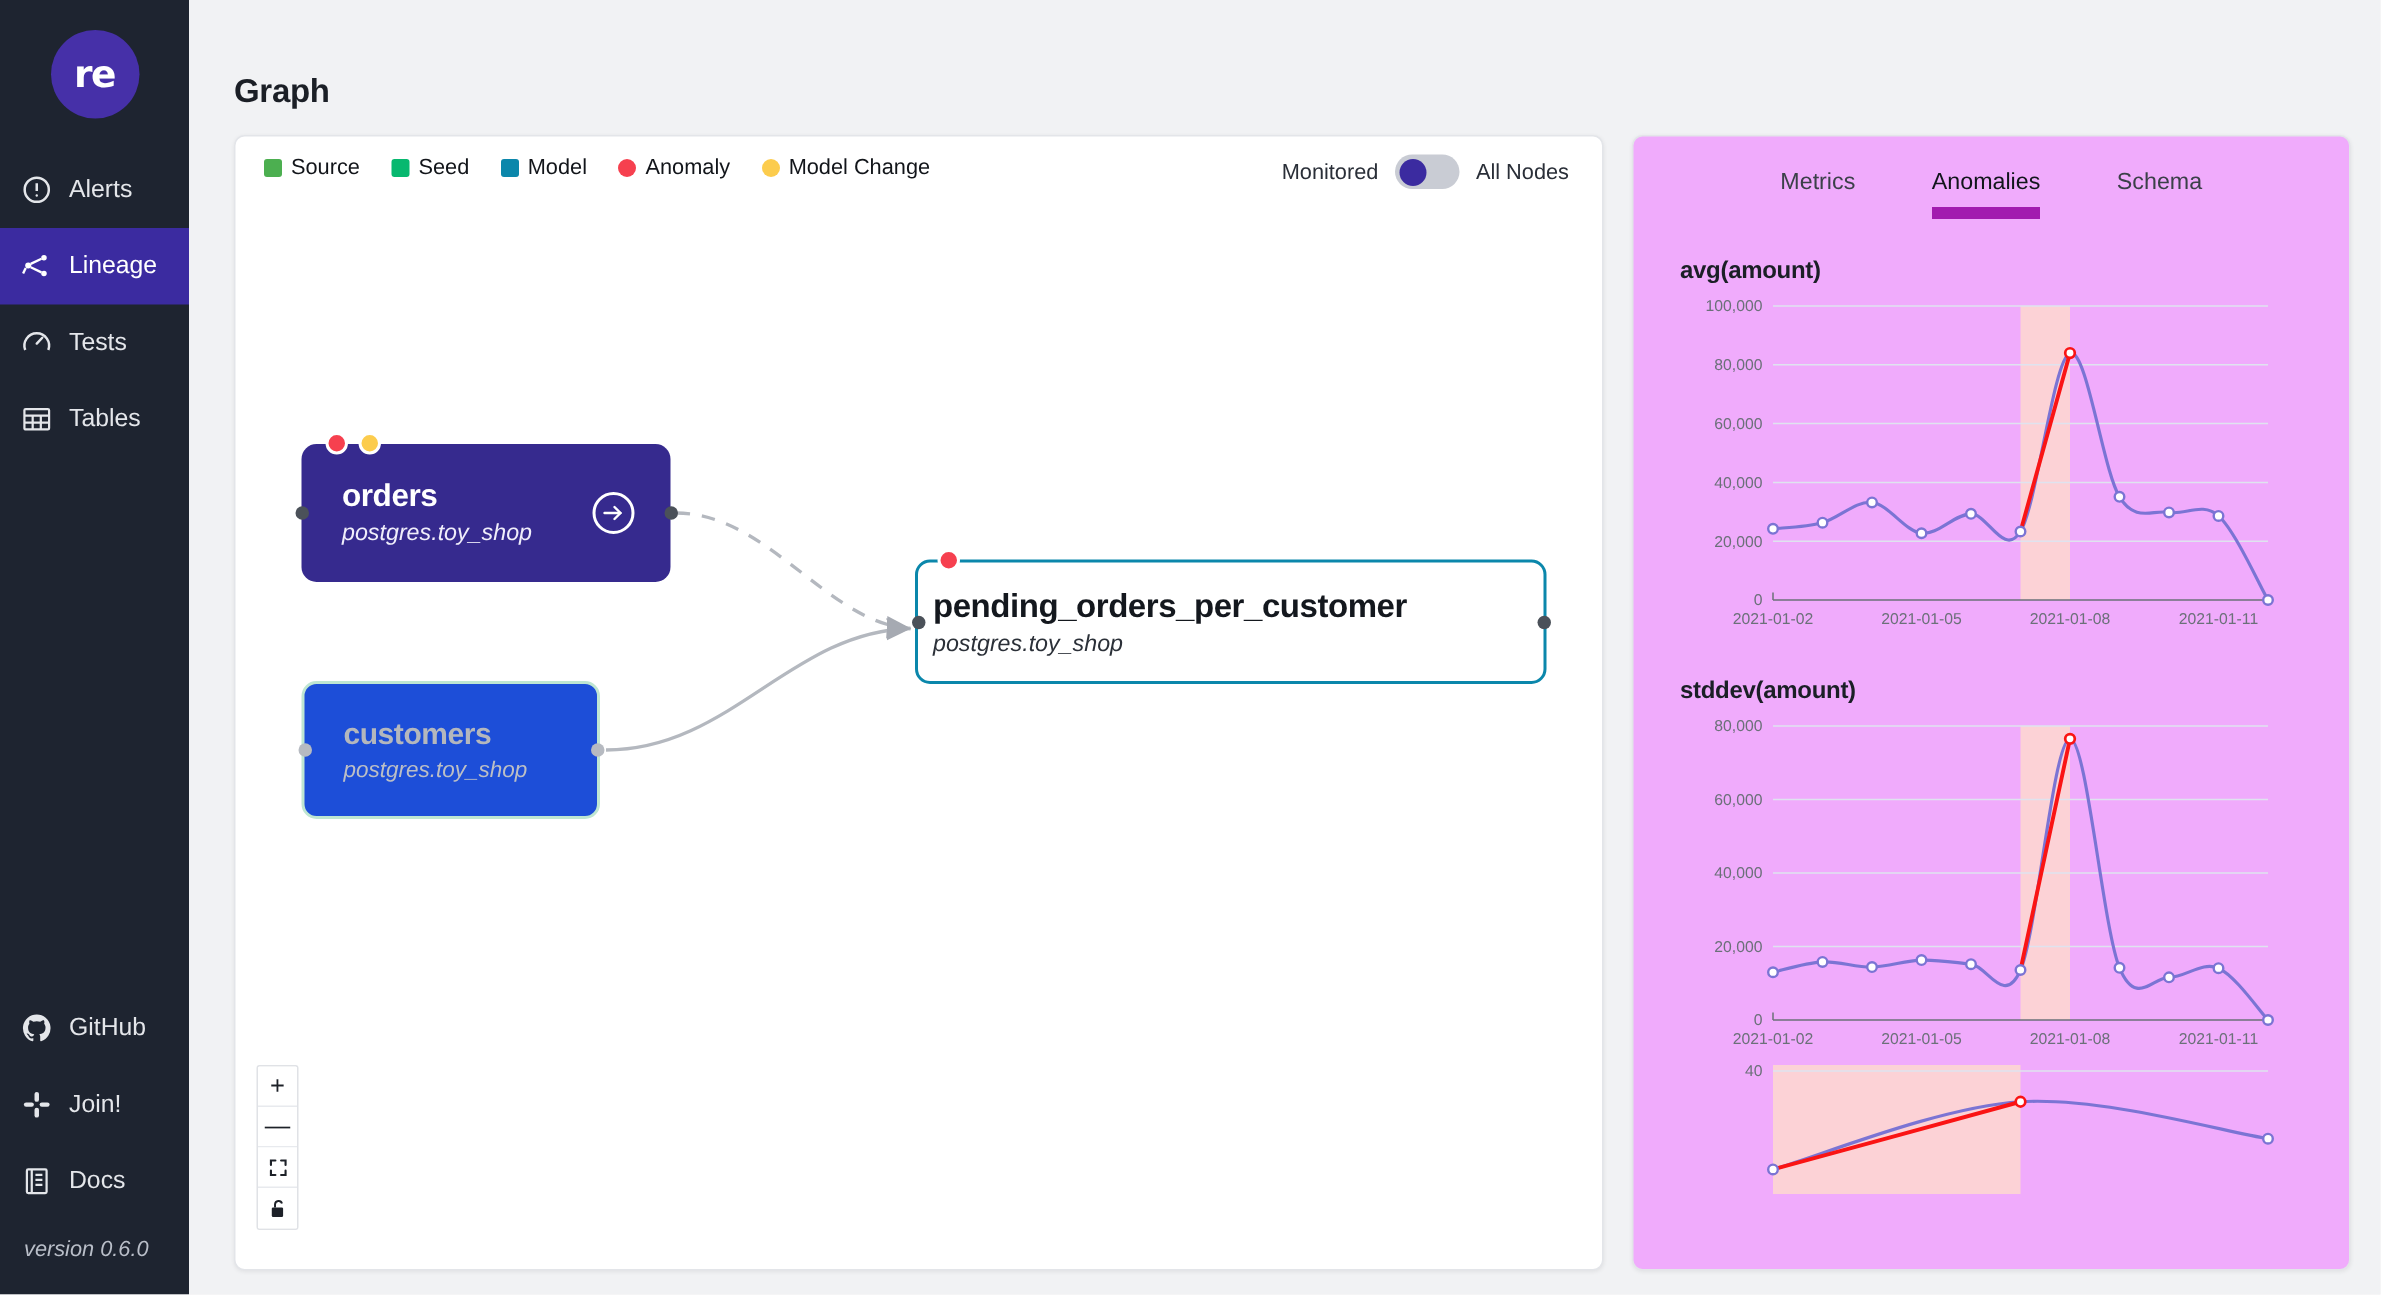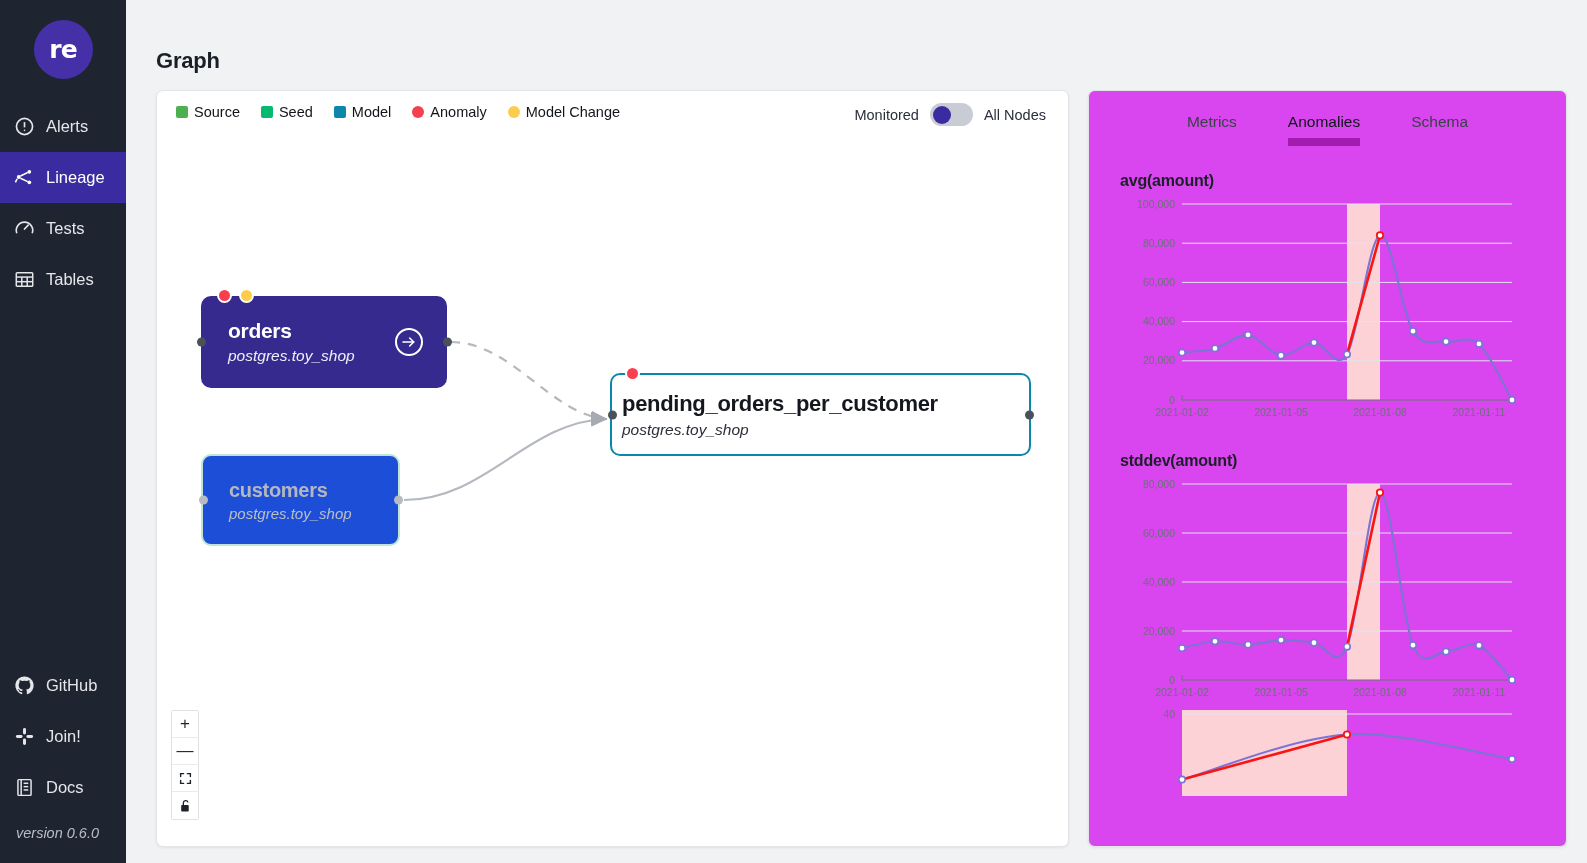--- a/index.html
+++ b/index.html
@@ -143,21 +143,21 @@
   .zoom-btn {
     height: 27px; width: 100%; display: flex;
     align-items: center; justify-content: center;
     border-bottom: 1px solid #e8eaee; cursor: pointer;
     font-size: 17px; color: #1d2128; background: #fff;
   }
   .zoom-btn:last-child { border-bottom: none; }
 
   
   #detail-panel {
-    flex: 1 1 auto; background: #d946ef; border-radius: 7px;
+    flex: 1 1 auto; background: #f0abfc; border-radius: 7px;
     border: 1px solid #e3e5e9; box-shadow: 0 1px 3px rgba(0,0,0,.07);
     overflow: hidden; position: relative;
   }
   #tabs {
     display: flex; justify-content: center; gap: 51px;
     padding-top: 22px;
   }
   .tab {
     font-size: 15.5px; color: #3b4049; padding-bottom: 7px;
     cursor: pointer;

